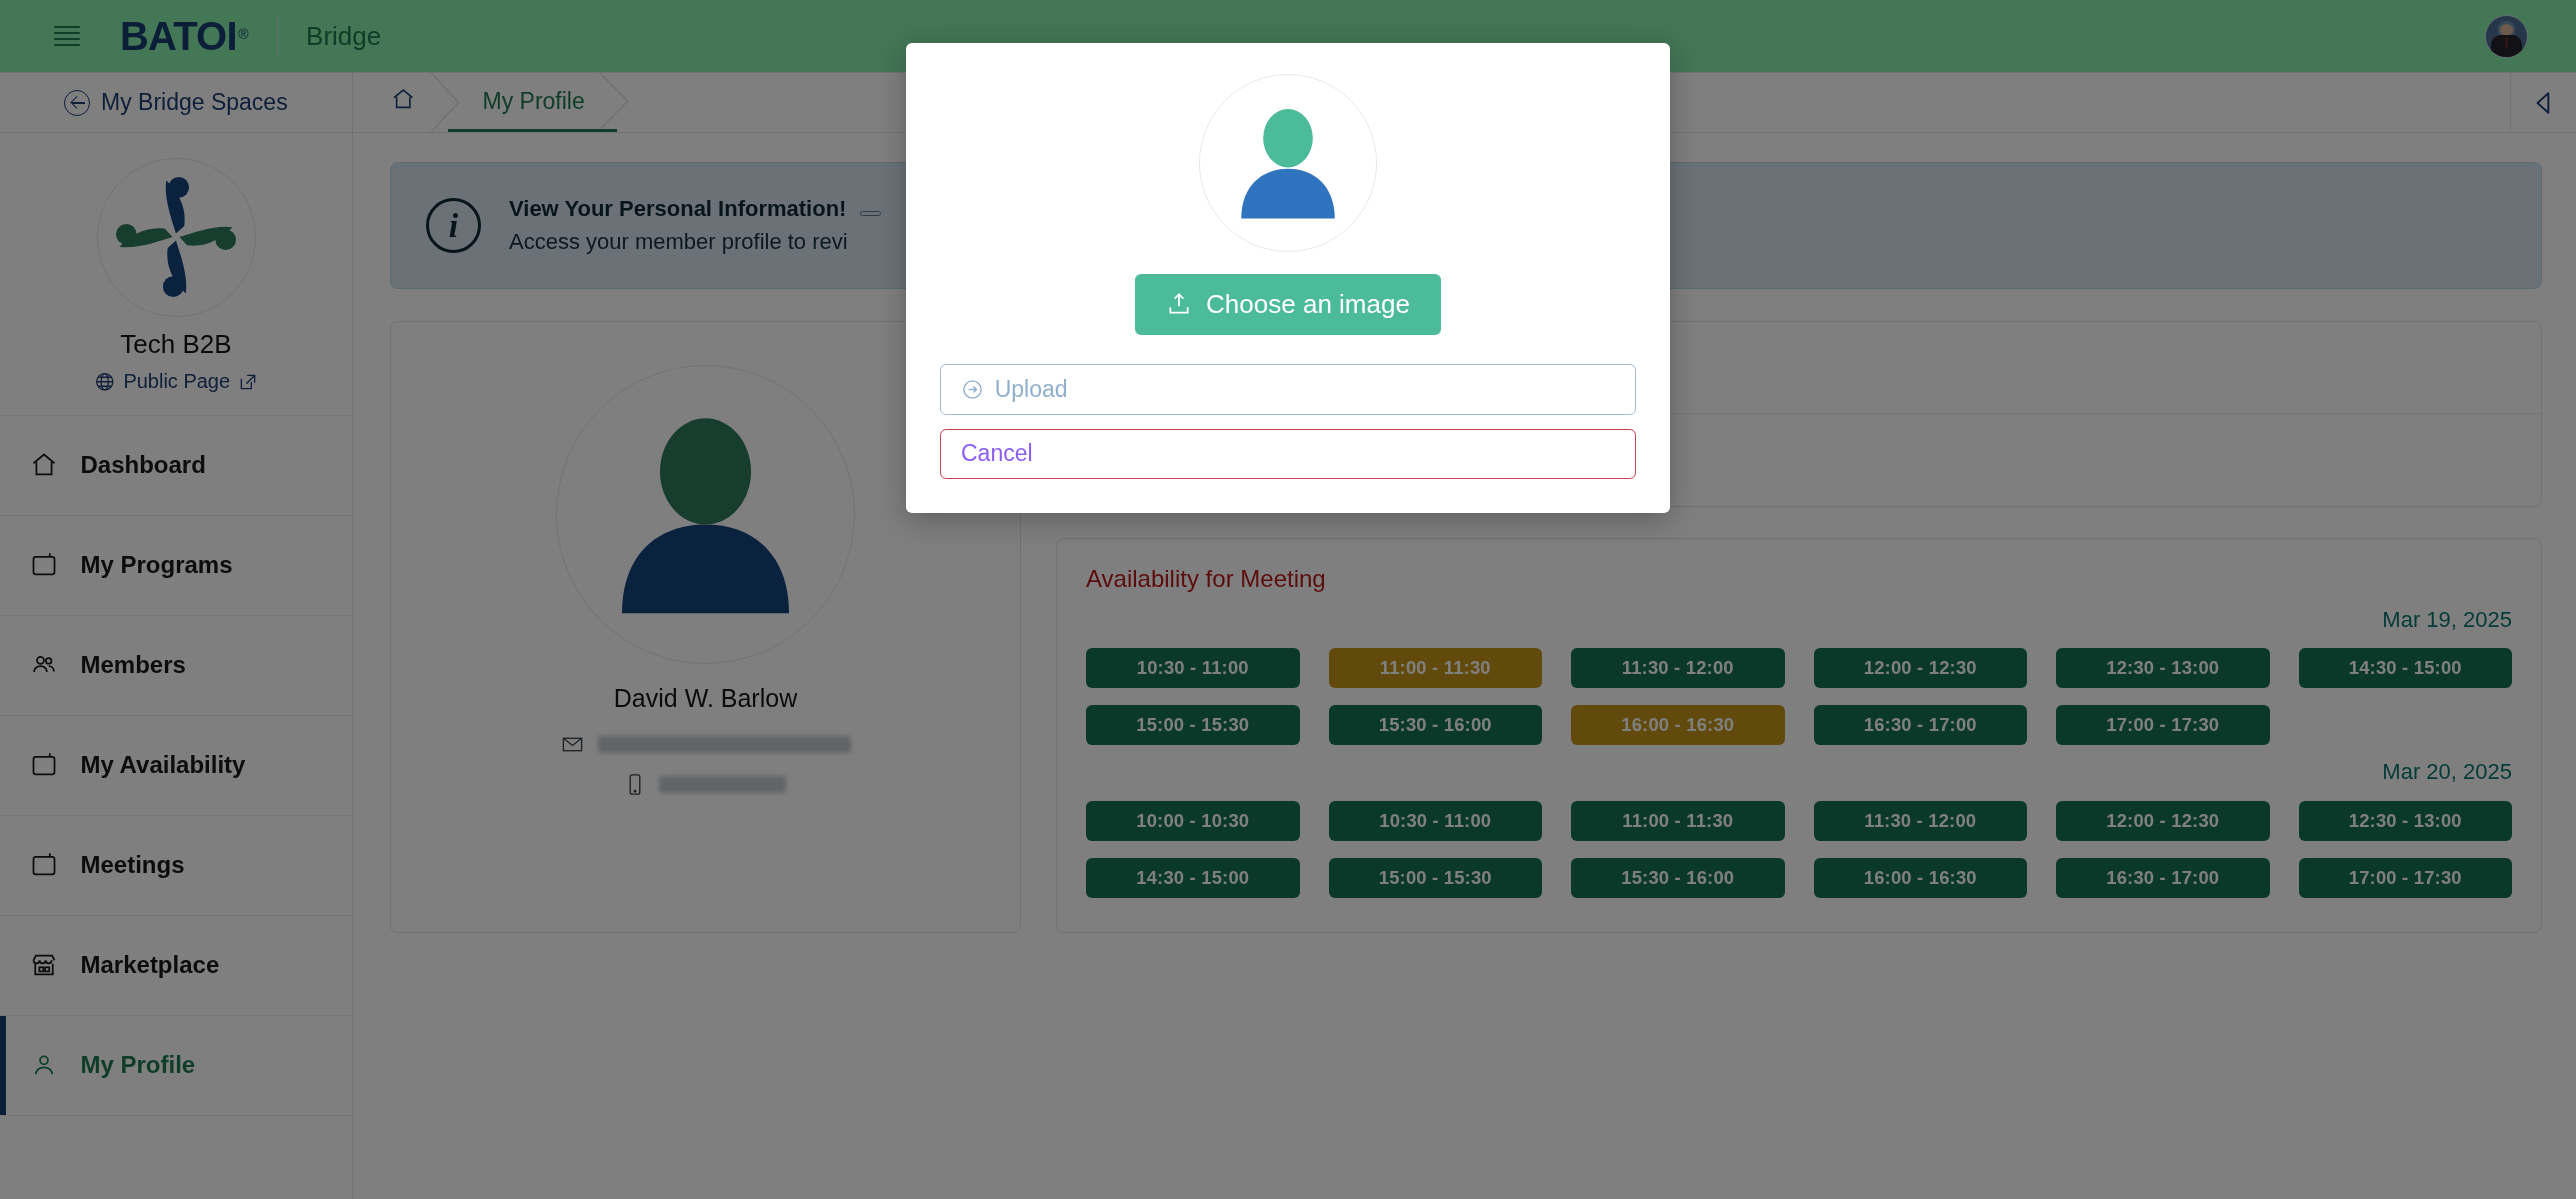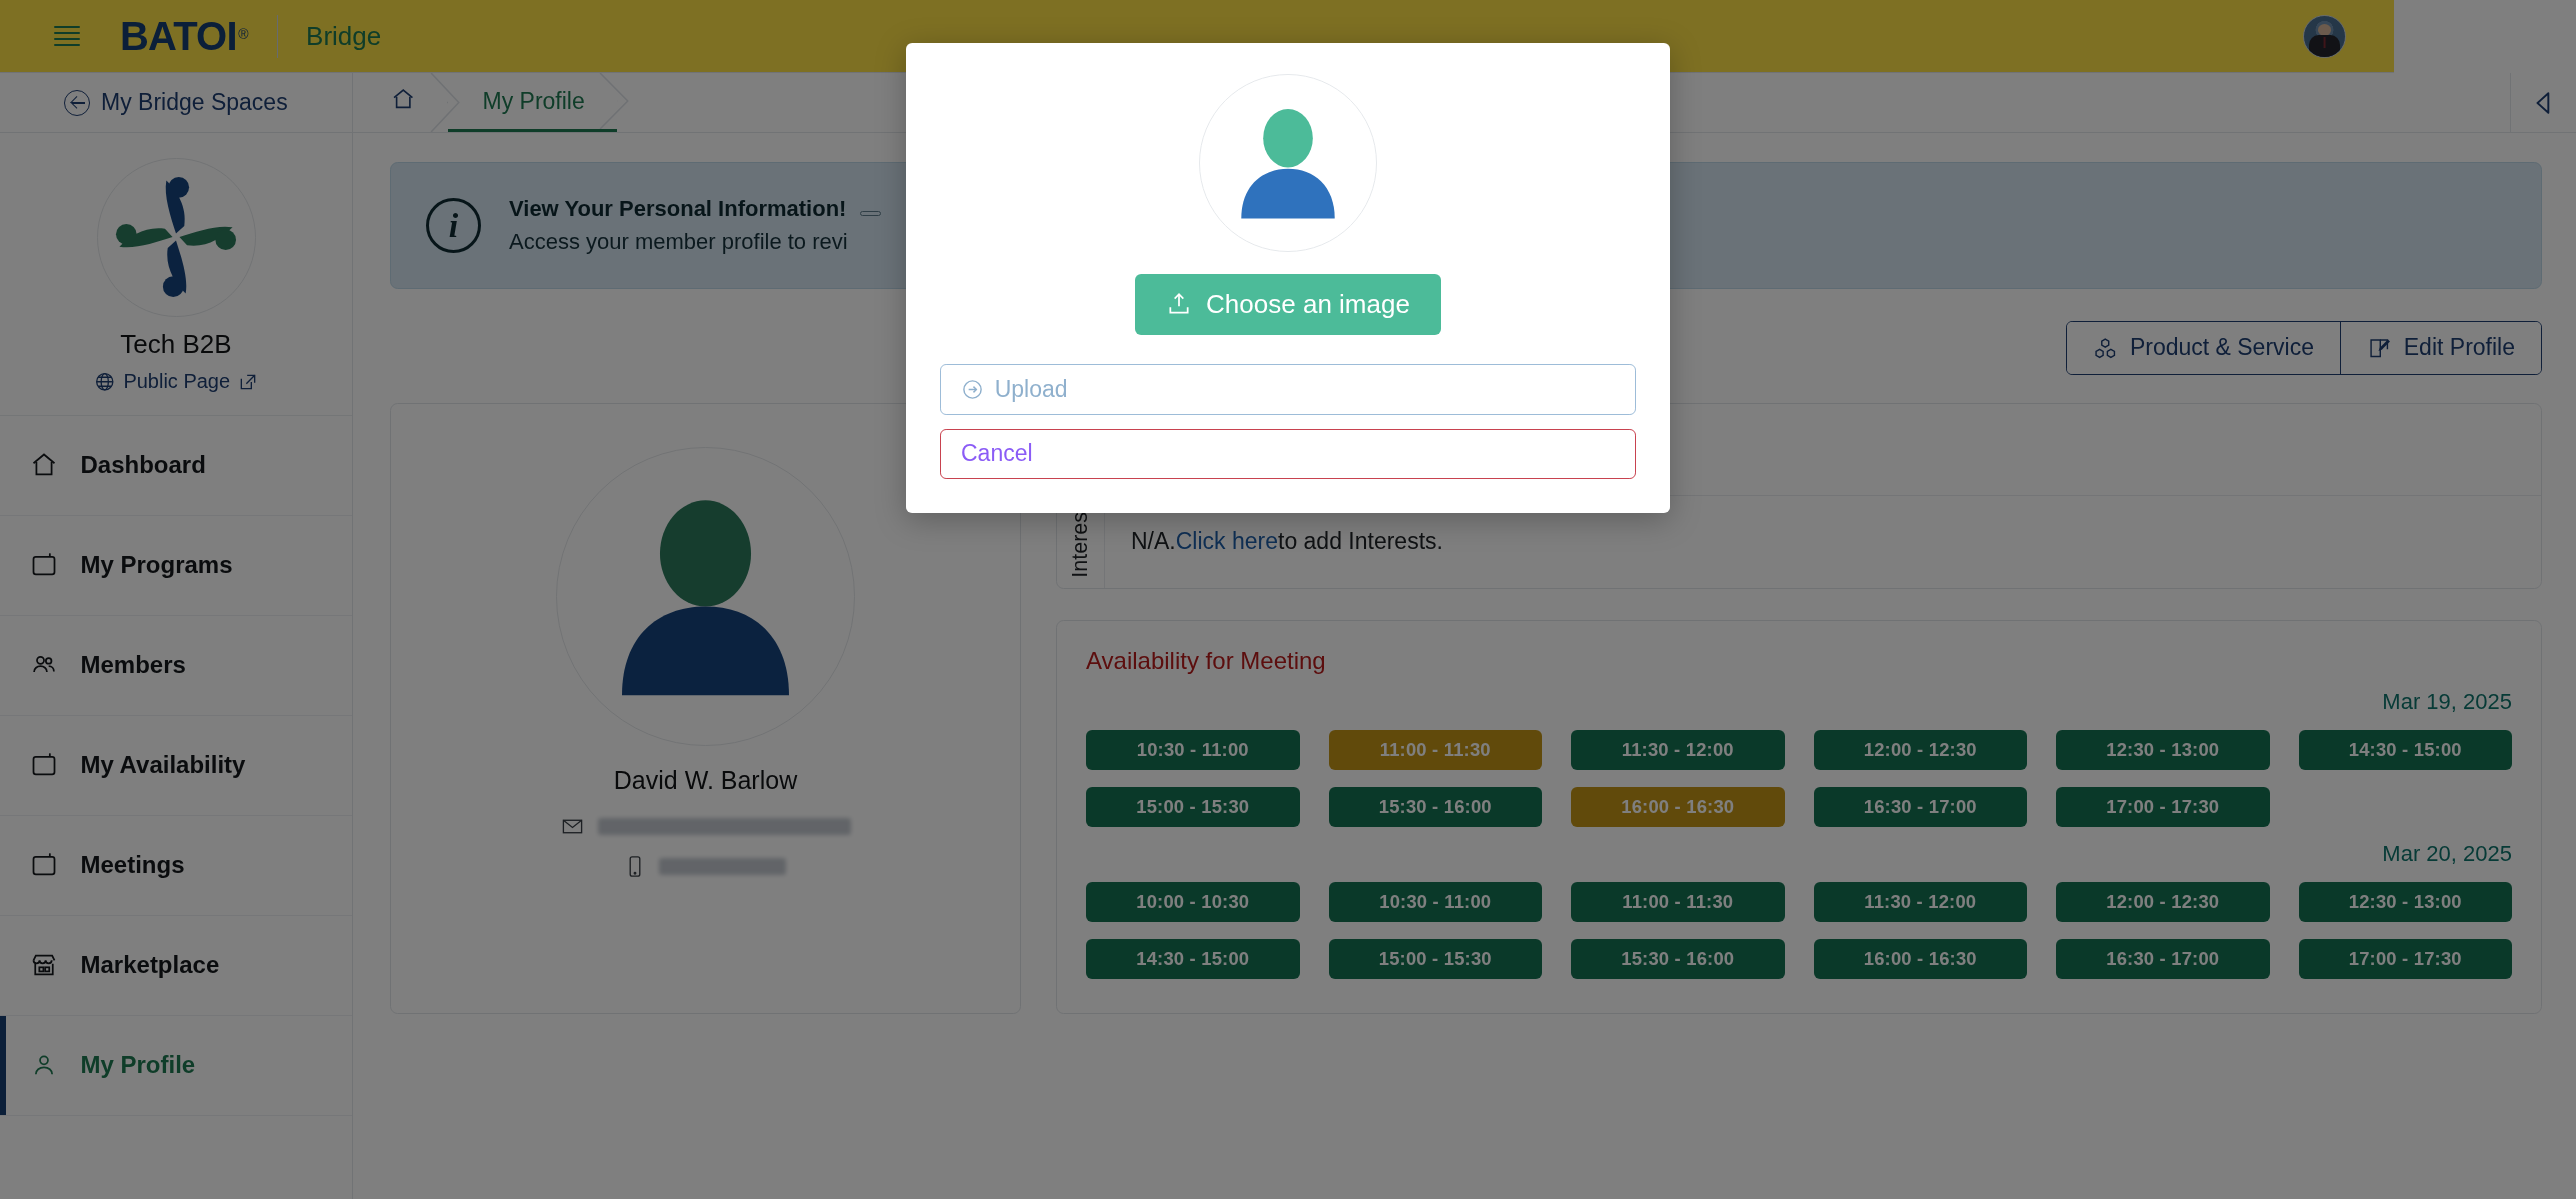--- a/index.html
+++ b/index.html
@@ -6,22 +6,22 @@
   html, body {
     width: 2576px; height: 1199px;
     font-family: "Liberation Sans", sans-serif;
     background: #ffffff;
     overflow: hidden;
   }
   #app { position: relative; width: 2576px; height: 1199px; background:#fff; }
 
   
   .topbar {
-    position:absolute; left:0; top:0; width:2394px; height:73px;
-    background:#fde047; border-bottom:0.8px solid #e3e6ea;
+    position:absolute; left:0; top:0; width:2576px; height:73px;
+    background:#86efac; border-bottom:0.8px solid #e3e6ea;
     display:flex; align-items:center; padding:0 31px;
   }
   .hamburger { width:26px; height:20px; margin-left:23px; display:flex; flex-direction:column; justify-content:space-between; cursor:pointer;}
   .hamburger span { display:block; height:2.3px; background:#1f7a52; border-radius:1.5px;}
   .brand-logo { margin-left:40px; display:flex; align-items:flex-end; }
   .brand-text { font-size:40px; font-weight:bold; letter-spacing:-0.8px; color:#173e72; font-family:"Liberation Sans", sans-serif;}
   .brand-reg { font-size:14px; color:#173e72; vertical-align:super; margin-left:1.5px; position:relative; top:-17px;}
   .vsep { width:1.5px; height:43px; background:#cfd6dd; margin:0 28px; }
   .bridge-label { font-size:26px; color:#1f7a52; }
   .topbar-right { margin-left:auto; display:flex; align-items:center; padding-right:17px;}
@@ -332,40 +332,20 @@
       <div class="info-ico">i</div>
       <div>
         <div class="info-title">
           <span>View Your Personal Information!</span>
           <span class="badge"></span>
         </div>
         <div class="info-sub">Access your member profile to revi</div>
       </div>
     </div>
 
-    <div class="action-row">
-      <div class="btn-group">
-        <div class="gbtn">
-          <svg width="24.5" height="24.5" viewBox="0 0 24 24" fill="none" stroke="#1f3f73" stroke-width="1.4">
-            <path d="M12 3l3.4 2v4L12 11 8.6 9V5z"></path>
-              <path d="M6.5 13l3.4 2v4L6.5 21 3 19v-4z"></path>
-              <path d="M17.5 13l3.5 2v4l-3.5 2-3.4-2v-4z"></path>
-          </svg>
-          <span>Product &amp; Service</span>
-        </div>
-        <div class="gbtn">
-          <svg width="24.5" height="24.5" viewBox="0 0 24 24" fill="none" stroke="#1f3f73" stroke-width="1.4">
-            <path d="M4 4h9v16H4z"></path>
-              <path d="M13 4h7v9"></path>
-              <path d="M20.5 3.5l-8 8-1.2 3.2 3.2-1.2 8-8z" fill="#1f3f73" stroke="none"></path>
-          </svg>
-          <span>Edit Profile</span>
-        </div>
-      </div>
-    </div>
 
     <div class="content-cols">
 
       <div class="profile-card">
         <div class="pc-avatar">
           <svg width="253" height="253" viewBox="0 0 200 200">
             <ellipse cx="100" cy="66" rx="36" ry="42" fill="#2d7a5d"></ellipse>
             <path d="M34 178 C34 132 62 108 100 108 C138 108 166 132 166 178 Z" fill="#17457f"></path>
           </svg>
         </div>

